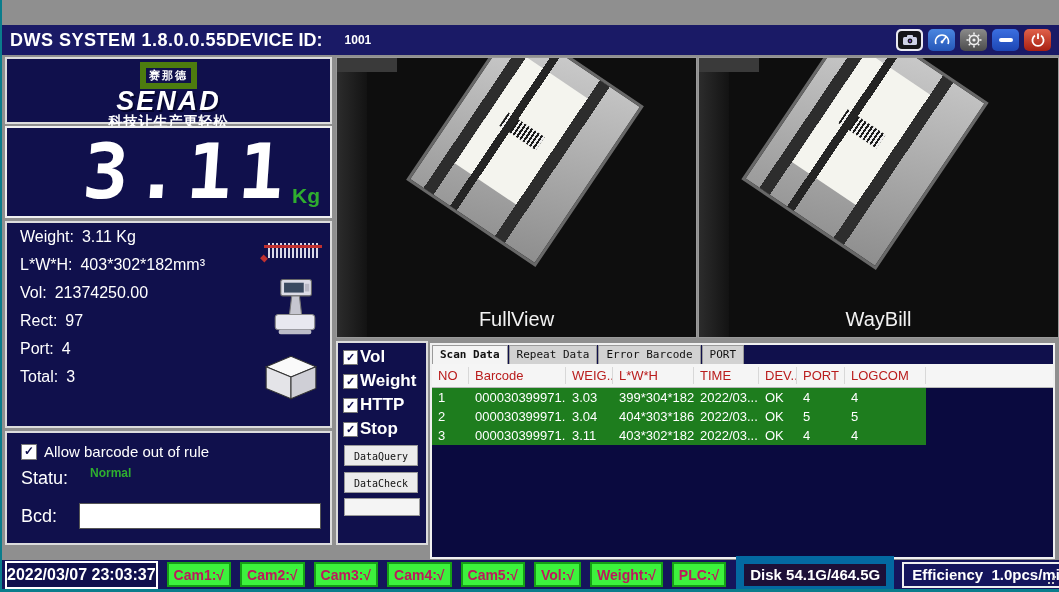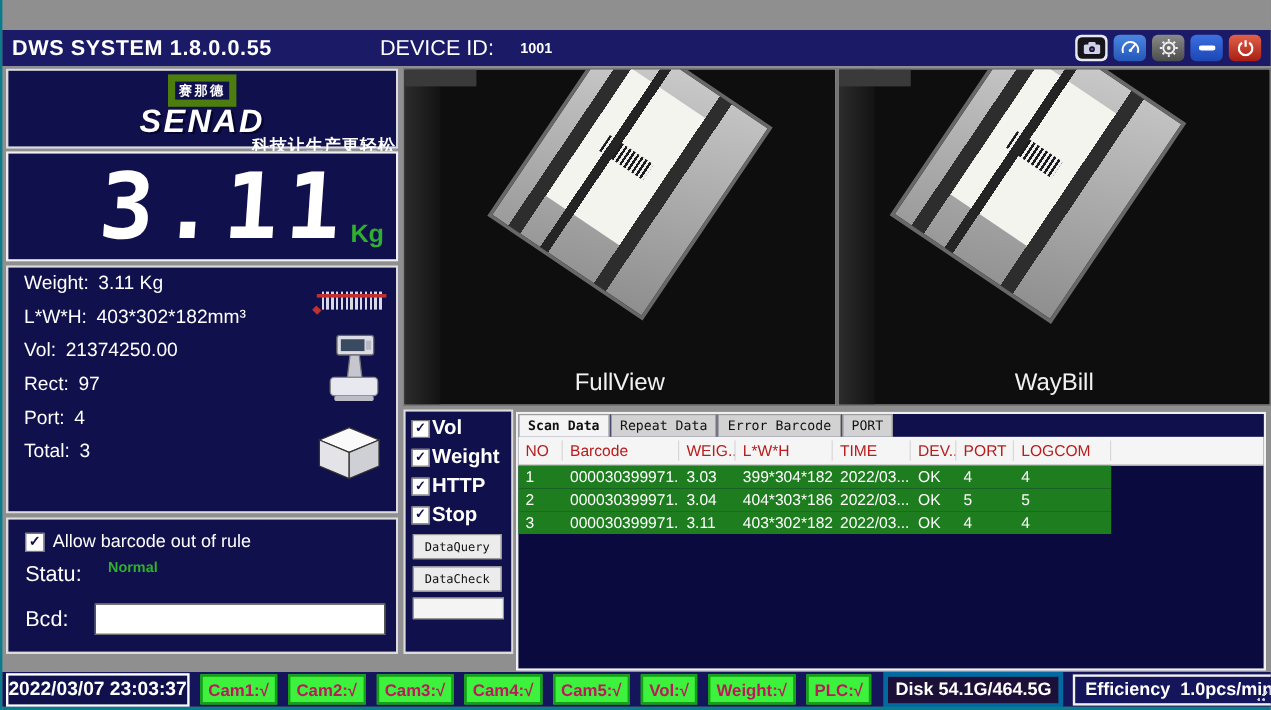--- a/index.html
+++ b/index.html
@@ -11,38 +11,38 @@
   .titlebar{position:absolute;left:0;top:0;right:0;height:25px;background:#f7f7f7;display:flex;align-items:center;}
   .app-icon{width:14px;height:14px;margin:0 6px 0 8px;border-radius:3px;background:#9a9a9a;position:relative;}
   .app-icon:after{content:"";position:absolute;left:4px;top:3px;width:6px;height:5px;border-radius:2px;background:#4a4a4a;}
   .app-title{font-size:12px;color:#333;}
   .win-btns{margin-left:auto;display:flex;height:25px;}
   .win-btn{width:40px;height:25px;display:flex;align-items:center;justify-content:center;font-size:13px;color:#222;cursor:default;}
 
   
   .header{position:absolute;left:0;top:25px;right:0;height:30px;background:#1a1a66;display:flex;align-items:center;color:#fff;}
   .hdr-sys{font-size:18px;font-weight:bold;margin-left:8px;letter-spacing:.5px;}
-  .hdr-dev{font-size:18px;font-weight:normal;margin-left:90px;}
+  .hdr-dev{font-size:18px;font-weight:bold;}
   .hdr-dev-val{font-size:12px;font-weight:bold;margin-left:22px;}
   .hdr-icons{margin-left:auto;display:flex;gap:5px;margin-right:8px;}
   .hicon{width:27px;height:22px;border-radius:5px;display:flex;align-items:center;justify-content:center;}
   .hicon svg{display:block;}
   .hicon.cam{background:#e9e9f2;}
   .hicon.cam .inner{width:23px;height:18px;border-radius:4px;background:#15151a;display:flex;align-items:center;justify-content:center;}
   .hicon.gauge{background:linear-gradient(#4a86e0,#2557b8);}
   .hicon.gear{background:linear-gradient(#8a8a8a,#4c4c4c);}
   .hicon.min{background:linear-gradient(#3b6fe0,#1d46b4);}
   .hicon.power{background:linear-gradient(#e0614a,#a81f12);}
 
   
   .panel{position:absolute;background:#10104c;border:2px solid #dcdcdc;box-sizing:border-box;}
   .p-logo{left:3px;top:57px;width:327px;height:67px;text-align:center;color:#fff;}
   .logo-cn{display:inline-block;margin-top:3px;font-size:11px;font-weight:bold;border:6px solid #4d7c0f;padding:0 3px;letter-spacing:2px;}
   .logo-en{font-size:27px;font-weight:bold;font-style:italic;letter-spacing:2px;line-height:24px;text-shadow:2px 2px 0 #06062e;}
-  .logo-slogan{font-size:14px;font-weight:bold;letter-spacing:1px;text-align:right;}
+  .logo-slogan{font-size:14px;font-weight:bold;letter-spacing:1px;}
 
   .p-weight{left:3px;top:126px;width:327px;height:92px;display:flex;align-items:center;justify-content:flex-end;border-color:#f0f0f0;}
   .seg-val{font-family:"DejaVu Sans Mono",monospace;font-weight:bold;font-size:76px;color:#fff;letter-spacing:6px;transform:skewX(-4deg);line-height:80px;}
   .seg-unit{color:#2fae2f;font-size:21px;font-weight:bold;align-self:flex-end;margin:0 10px 8px 2px;}
 
   .p-info{left:3px;top:221px;width:327px;height:207px;color:#fff;}
   .info-row{font-size:16px;line-height:28px;padding-left:13px;white-space:nowrap;}
   .info-label{margin-right:8px;}
   .barcode-icon{position:absolute;right:10px;top:20px;width:52px;height:15px;background:repeating-linear-gradient(90deg,#d8d8e8 0 2px,#10104c 2px 4px);}
   .barcode-icon:before{content:"";position:absolute;left:-4px;top:2px;right:-2px;height:3px;background:#c03030;}
@@ -89,21 +89,21 @@
   .th{font-size:13px;color:#b91c1c;padding-left:6px;box-sizing:border-box;border-right:1px solid #d8d8d8;height:17px;line-height:17px;white-space:nowrap;overflow:hidden;}
   .trow{height:19px;display:flex;align-items:center;background:#1e7d1e;width:494px;}
   .td{font-size:13px;color:#fff;padding-left:6px;box-sizing:border-box;white-space:nowrap;overflow:hidden;}
   .c0{width:37px;} .c1{width:97px;} .c2{width:47px;} .c3{width:81px;}
   .c4{width:65px;} .c5{width:38px;} .c6{width:48px;} .c7{width:81px;}
 
   
   .statusbar{position:absolute;left:0;right:0;top:560px;height:29px;background:#15155c;display:flex;align-items:center;}
   .time-box{margin-left:3px;width:158px;height:24px;border:2px solid #fff;background:#10104c;color:#fff;font-size:16px;font-weight:bold;display:flex;align-items:center;justify-content:center;white-space:pre;}
   .ind{margin-left:9px;height:20px;padding:1px 5px 0 5px;background:#3df23d;border:2px solid #15a015;color:#be185d;font-size:14px;font-weight:bold;display:flex;align-items:center;}
-  .disk-box{margin-left:10px;height:22px;padding:0 6px;border:4px solid #0369a1;background:#1c1038;color:#fff;font-size:15px;font-weight:bold;display:flex;align-items:center;white-space:pre;}
+  .disk-box{margin-left:10px;height:22px;padding:0 6px;border:8px solid #0369a1;background:#1c1038;color:#fff;font-size:15px;font-weight:bold;display:flex;align-items:center;white-space:pre;}
   .eff-box{margin-left:8px;height:22px;padding:0 8px;border:2px solid #f0f0f0;background:#15155c;color:#fff;font-size:15px;font-weight:bold;display:flex;align-items:center;white-space:pre;}
   .grip{position:absolute;right:2px;bottom:4px;width:10px;height:10px;background:
     radial-gradient(circle at 2px 8px,#cfcfcf 1px,transparent 1.4px),
     radial-gradient(circle at 6px 8px,#cfcfcf 1px,transparent 1.4px),
     radial-gradient(circle at 8px 2px,#cfcfcf 1px,transparent 1.4px),
     radial-gradient(circle at 6px 4px,#cfcfcf 1px,transparent 1.4px);}
 </style>
 </head>
 <body>
 

